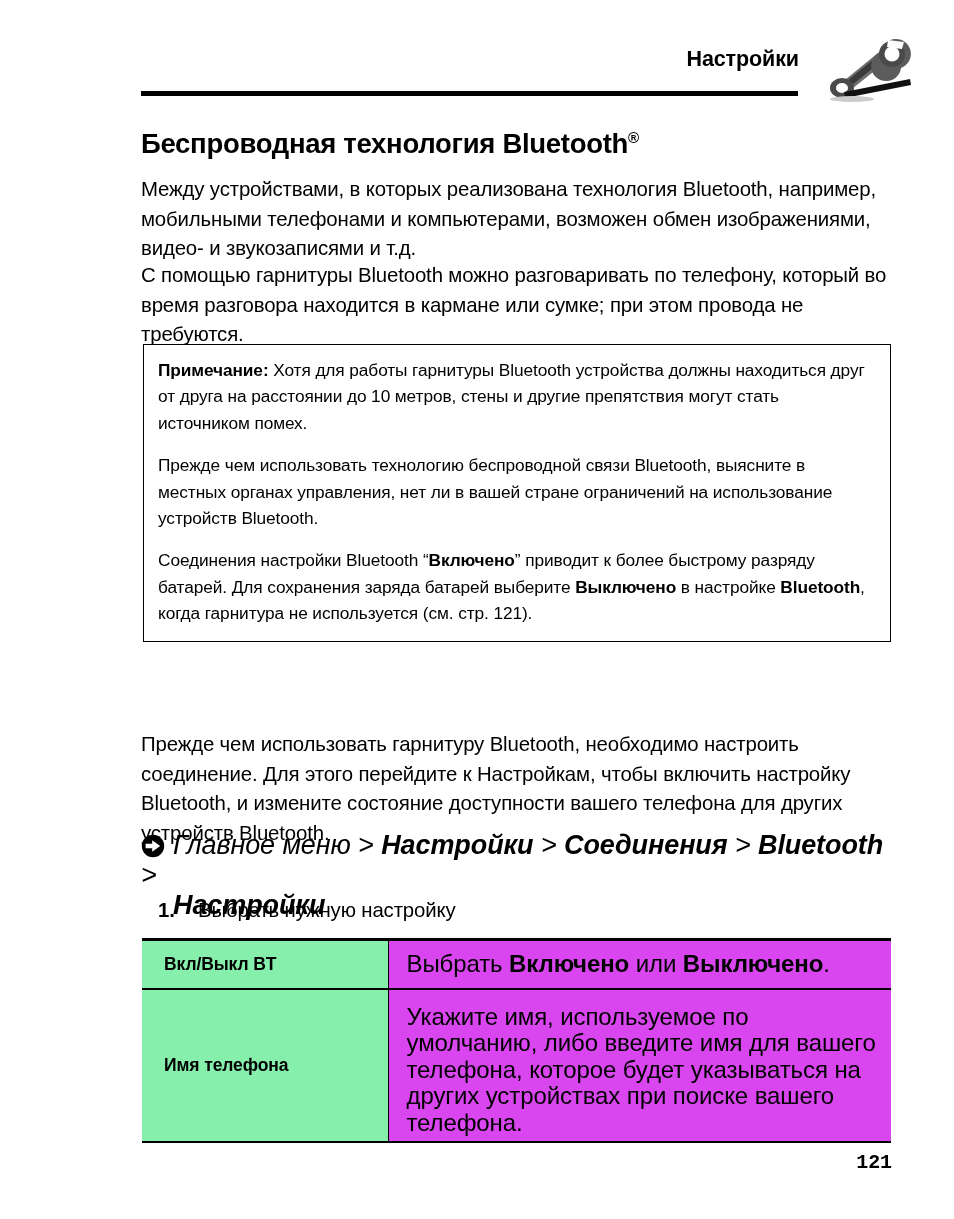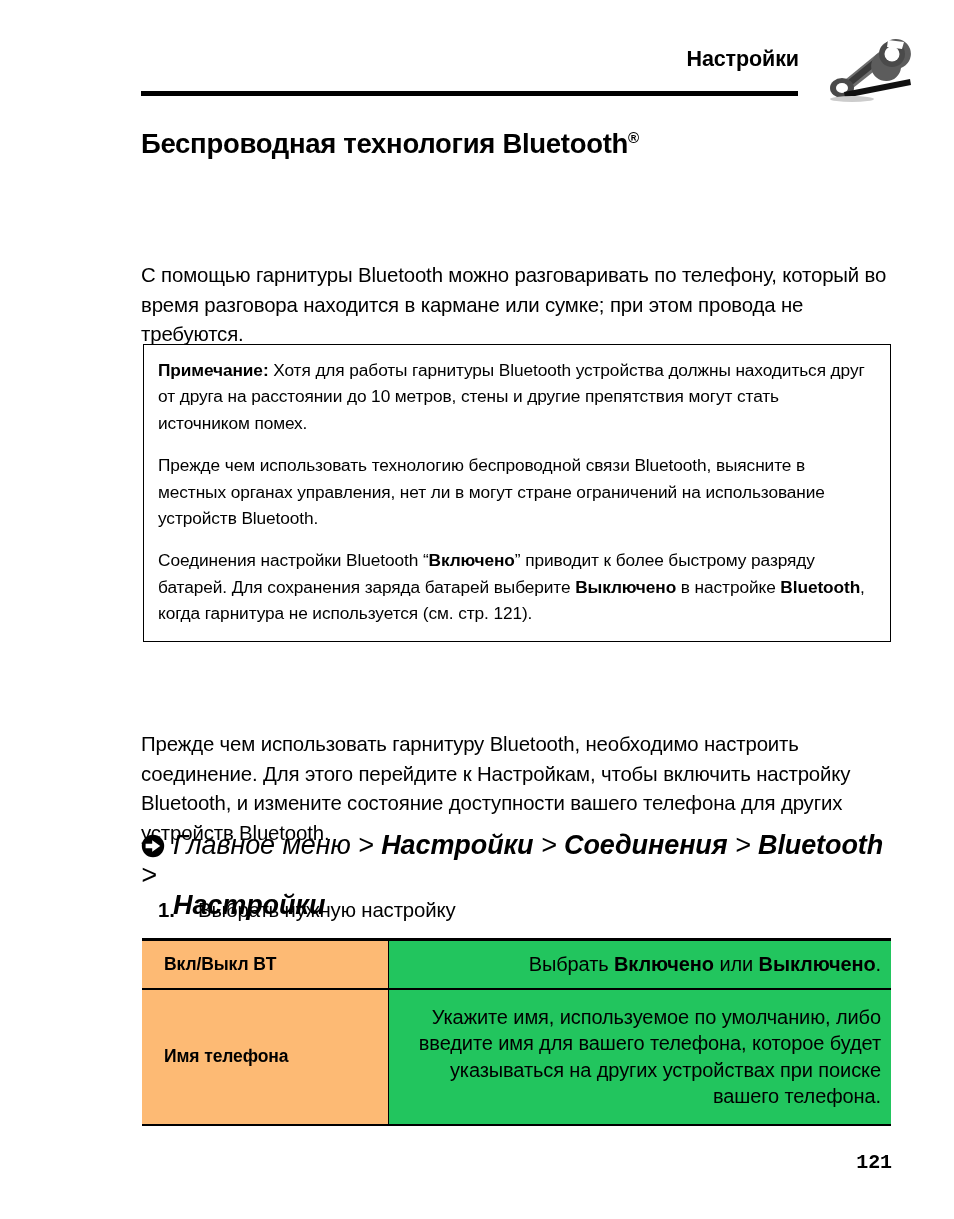--- a/index.html
+++ b/index.html
@@ -154,36 +154,35 @@
     width: 749px;
     border-collapse: collapse;
     table-layout: fixed;
   }
   .tbl td {
     vertical-align: middle;
     padding: 0;
   }
   .tbl .cell-key {
     width: 246px;
-    background: #fdba74;
+    background: #86efac;
     font-size: 17.5px;
     font-weight: bold;
     letter-spacing: -0.1px;
     padding: 10px 0 10px 22px;
     box-sizing: border-box;
     border-right: 1.6px solid #000000;
   }
   .tbl .cell-val {
-    font-size: 20px;
+    font-size: 24px;
     line-height: 26.6px;
     letter-spacing: -0.1px;
     padding: 10px 10px 10px 18px;
     box-sizing: border-box;
-    background: #22c55e;
-    text-align: right;
+    background: #d946ef;
   }
   .tbl .cell-val b { font-weight: bold; }
 
   .tbl tr.row-top td { border-top: 3px solid #000000; }
   .tbl tr.row-sep td { border-top: 2.4px solid #000000; }
   .tbl tr.row-last td { border-bottom: 2.2px solid #000000; }
 
   
   .page-number {
     position: absolute;
@@ -222,25 +221,26 @@
 
         <path d="M26 58 L92 45 L93 51 L27 64 Z" fill="#111111"></path>
 
         <ellipse cx="34" cy="65" rx="22" ry="3" fill="#cccccc"></ellipse>
       </g>
     </svg>
   </div>
 
   <h1 class="h1"><span>Беспроводная технология Bluetooth</span><sup>®</sup></h1>
 
+  <p class="para" style="top:155px; width:752px;">Между устройствами, в которых реализована технология Bluetooth, например, мобильными телефонами и компьютерами, возможен обмен изображениями, видео- и звукозаписями и т.д.</p>
   <p class="para" style="top:241px; width:752px;">С помощью гарнитуры Bluetooth можно разговаривать по телефону, который во время разговора находится в кармане или сумке; при этом провода не требуются.</p>
 
   <div class="note-box">
     <p class="note-p"><b>Примечание:</b><span> Хотя для работы гарнитуры Bluetooth устройства должны находиться друг от друга на расстоянии до 10 метров, стены и другие препятствия могут стать источником помех.</span></p>
-    <p class="note-p">Прежде чем использовать технологию беспроводной связи Bluetooth, выясните в местных органах управления, нет ли в могут стране ограничений на использование устройств Bluetooth.</p>
+    <p class="note-p">Прежде чем использовать технологию беспроводной связи Bluetooth, выясните в местных органах управления, нет ли в вашей стране ограничений на использование устройств Bluetooth.</p>
     <p class="note-p"><span>Соединения настройки Bluetooth  “</span><b>Включено</b><span>” приводит к более быстрому разряду батарей. Для сохранения заряда батарей выберите </span><b>Выключено</b><span> в настройке </span><b>Bluetooth</b><span>, когда гарнитура не используется (см. стр. 121).</span></p>
   </div>
 
 
   <p class="para" style="top:710px; width:760px;">Прежде чем использовать гарнитуру Bluetooth, необходимо настроить соединение. Для этого перейдите к Настройкам, чтобы включить настройку Bluetooth, и измените состояние доступности вашего телефона для других устройств Bluetooth.</p>
 
   <div class="breadcrumb">
     <span class="breadcrumb-icon">
       <svg viewBox="0 0 24 24" width="24" height="24" xmlns="http://www.w3.org/2000/svg">
         <path d="M12 0.8 A11.2 11.2 0 1 0 12 23.2 A11.2 11.2 0 1 0 12 0.8 Z M11.2 6.2 L19.2 12 L11.2 17.8 L11.2 14.2 L4.6 14.2 L4.6 9.8 L11.2 9.8 Z" fill="#000000" fill-rule="evenodd"></path>
@@ -253,20 +253,20 @@
   </div>
 
   <table class="tbl">
     <tbody>
       <tr class="row-top">
         <td class="cell-key">Вкл/Выкл BT</td>
         <td class="cell-val"><span>Выбрать </span><b>Включено</b><span> или </span><b>Выключено</b><span>.</span></td>
       </tr>
       <tr class="row-sep row-last">
         <td class="cell-key">Имя телефона</td>
-        <td class="cell-val" style="padding-top:14px; padding-bottom:14px;"><span>Укажите имя, используемое по умолчанию, либо введите имя для вашего телефона, которое будет указываться на других устройствах при поиске вашего телефона.</span></td>
+        <td class="cell-val" style="padding-top:14px; padding-bottom:4px;"><span>Укажите имя, используемое по умолчанию, либо введите имя для вашего телефона, которое будет указываться на других устройствах при поиске вашего телефона.</span></td>
       </tr>
     </tbody>
   </table>
 
   <div class="page-number">121</div>
 
 </div>
 
 </body></html>

